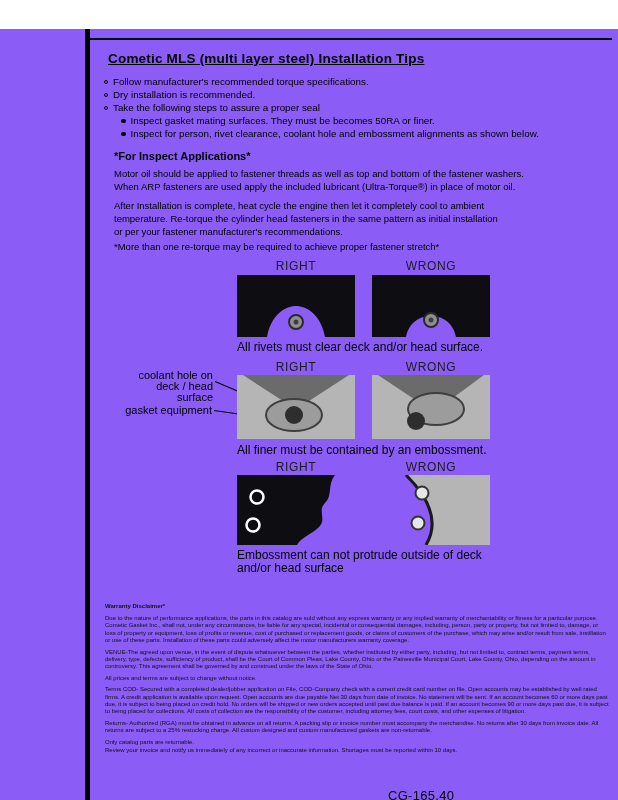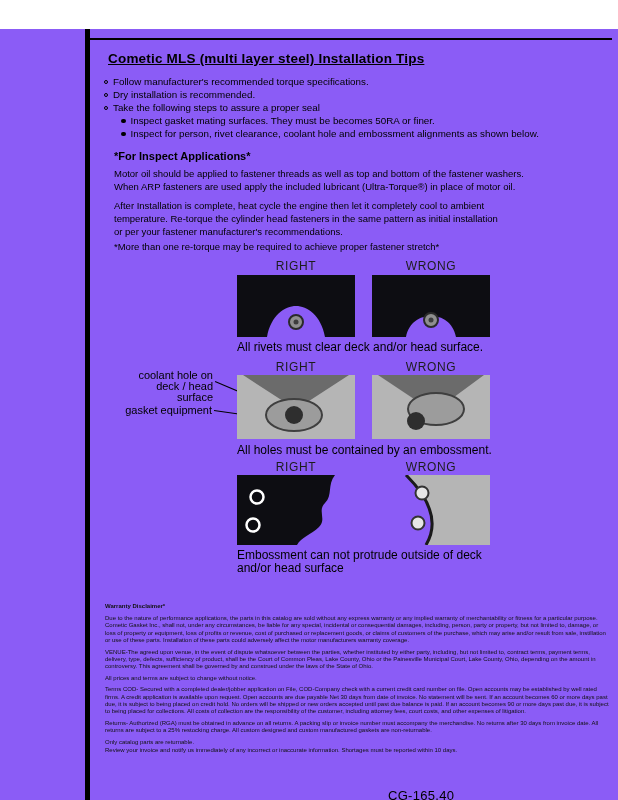--- a/index.html
+++ b/index.html
@@ -94,21 +94,21 @@
     <path d="M6,0 H112 L72,26 Q58,35 46,26 Z" fill="#6b6b6b"></path>
     <ellipse cx="57" cy="40" rx="28" ry="16" fill="#9c9c9c" stroke="#3f3f3f" stroke-width="2"></ellipse>
     <circle cx="57" cy="40" r="9" fill="#2e2e2e"></circle>
   </svg>
   <svg class="abs" style="left:372px; top:346px;" width="118" height="64" viewBox="0 0 118 64">
     <rect width="118" height="64" fill="#b5b5b5"></rect>
     <path d="M6,0 H112 L74,28 Q60,37 48,28 Z" fill="#6b6b6b"></path>
     <ellipse cx="64" cy="34" rx="28" ry="16" fill="#9c9c9c" stroke="#3f3f3f" stroke-width="2"></ellipse>
     <circle cx="44" cy="46" r="9" fill="#2e2e2e"></circle>
   </svg>
-  <div class="abs caption" style="left:237px; top:415px;">All holes must be contained by an embossment.</div>
+  <div class="abs caption" style="left:237px; top:415px;">All finer must be contained by an embossment.</div>
 
   <div class="abs fig-label" style="left:237px; top:431px;">RIGHT</div>
   <div class="abs fig-label" style="left:372px; top:431px;">WRONG</div>
 
   <svg class="abs" style="left:237px; top:446px;" width="118" height="70" viewBox="0 0 118 70">
     <path d="M0,0 H98 C90,10 96,20 88,28 C80,36 90,44 82,52 C74,60 64,62 60,70 H0 Z" fill="#0d0d12"></path>
     <circle cx="20" cy="22" r="6.5" fill="none" stroke="#fff" stroke-width="2.5"></circle>
     <circle cx="16" cy="50" r="6.5" fill="none" stroke="#fff" stroke-width="2.5"></circle>
   </svg>
   <svg class="abs" style="left:372px; top:446px;" width="118" height="70" viewBox="0 0 118 70">

